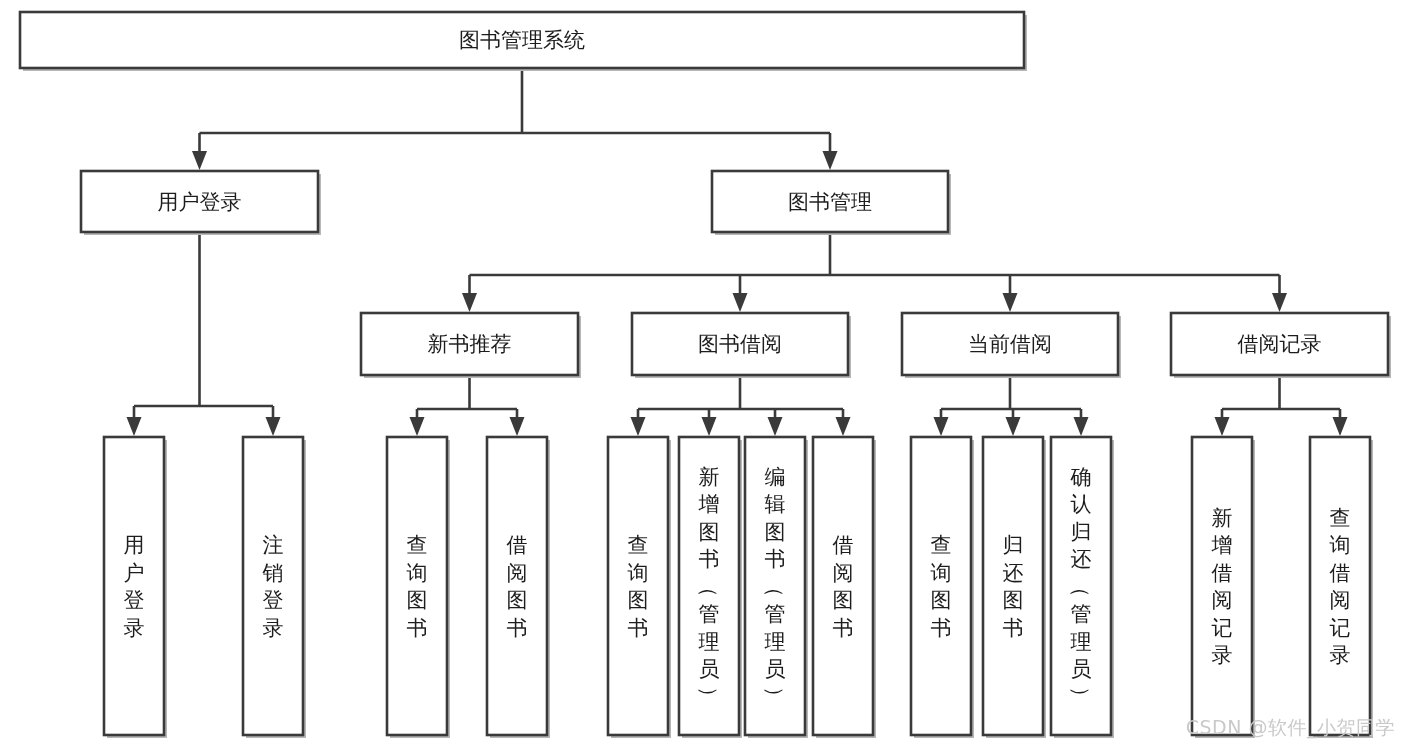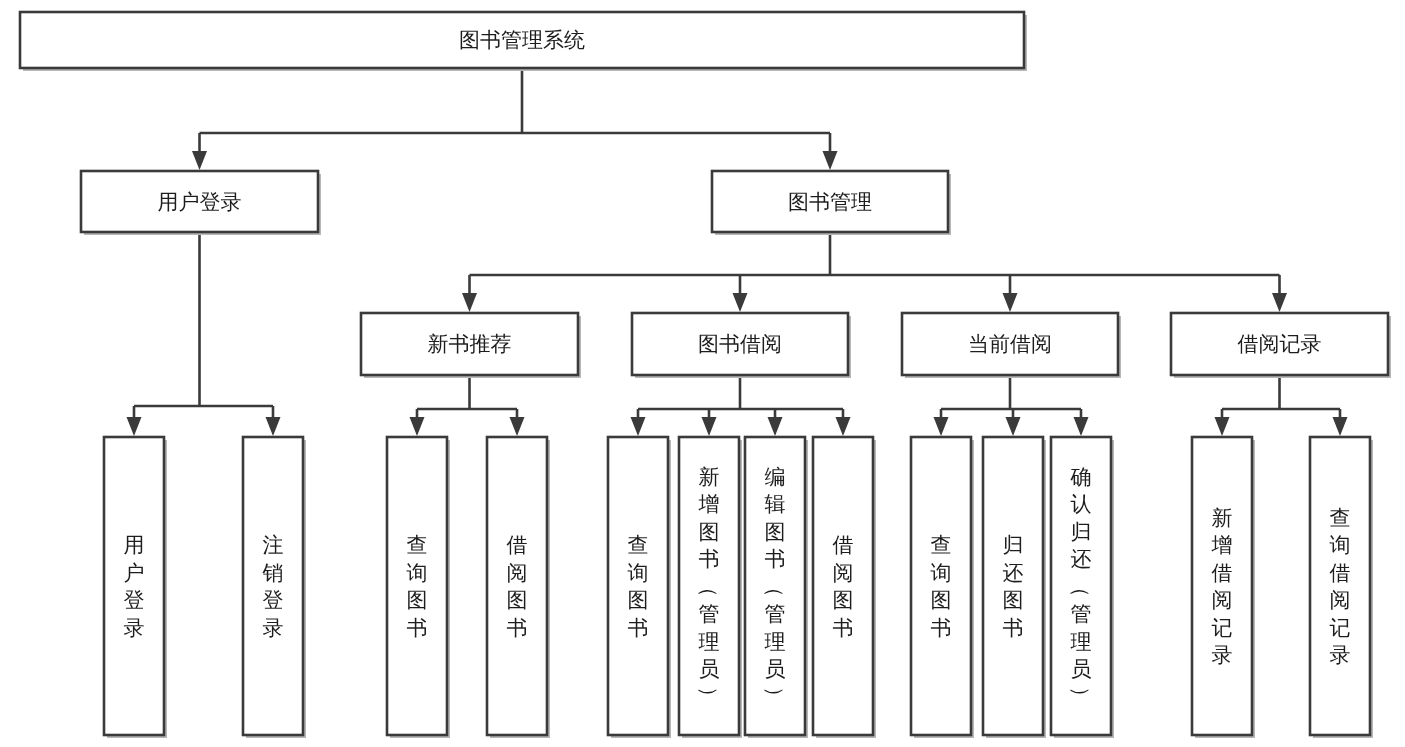--- a/index.html
+++ b/index.html
@@ -313,14 +313,15 @@
             <text x="1340" y="579.95" class="node-label-vert">借</text>
             <text x="1340" y="607.45" class="node-label-vert">阅</text>
             <text x="1340" y="634.95" class="node-label-vert">记</text>
             <text x="1340" y="662.45" class="node-label-vert">录</text>
           </g>
         </g>
       </g>
 
   </svg>
 
+  <div class="watermark">CSDN @软件_小贺同学</div>
 
 </div>
 
 </body></html>

